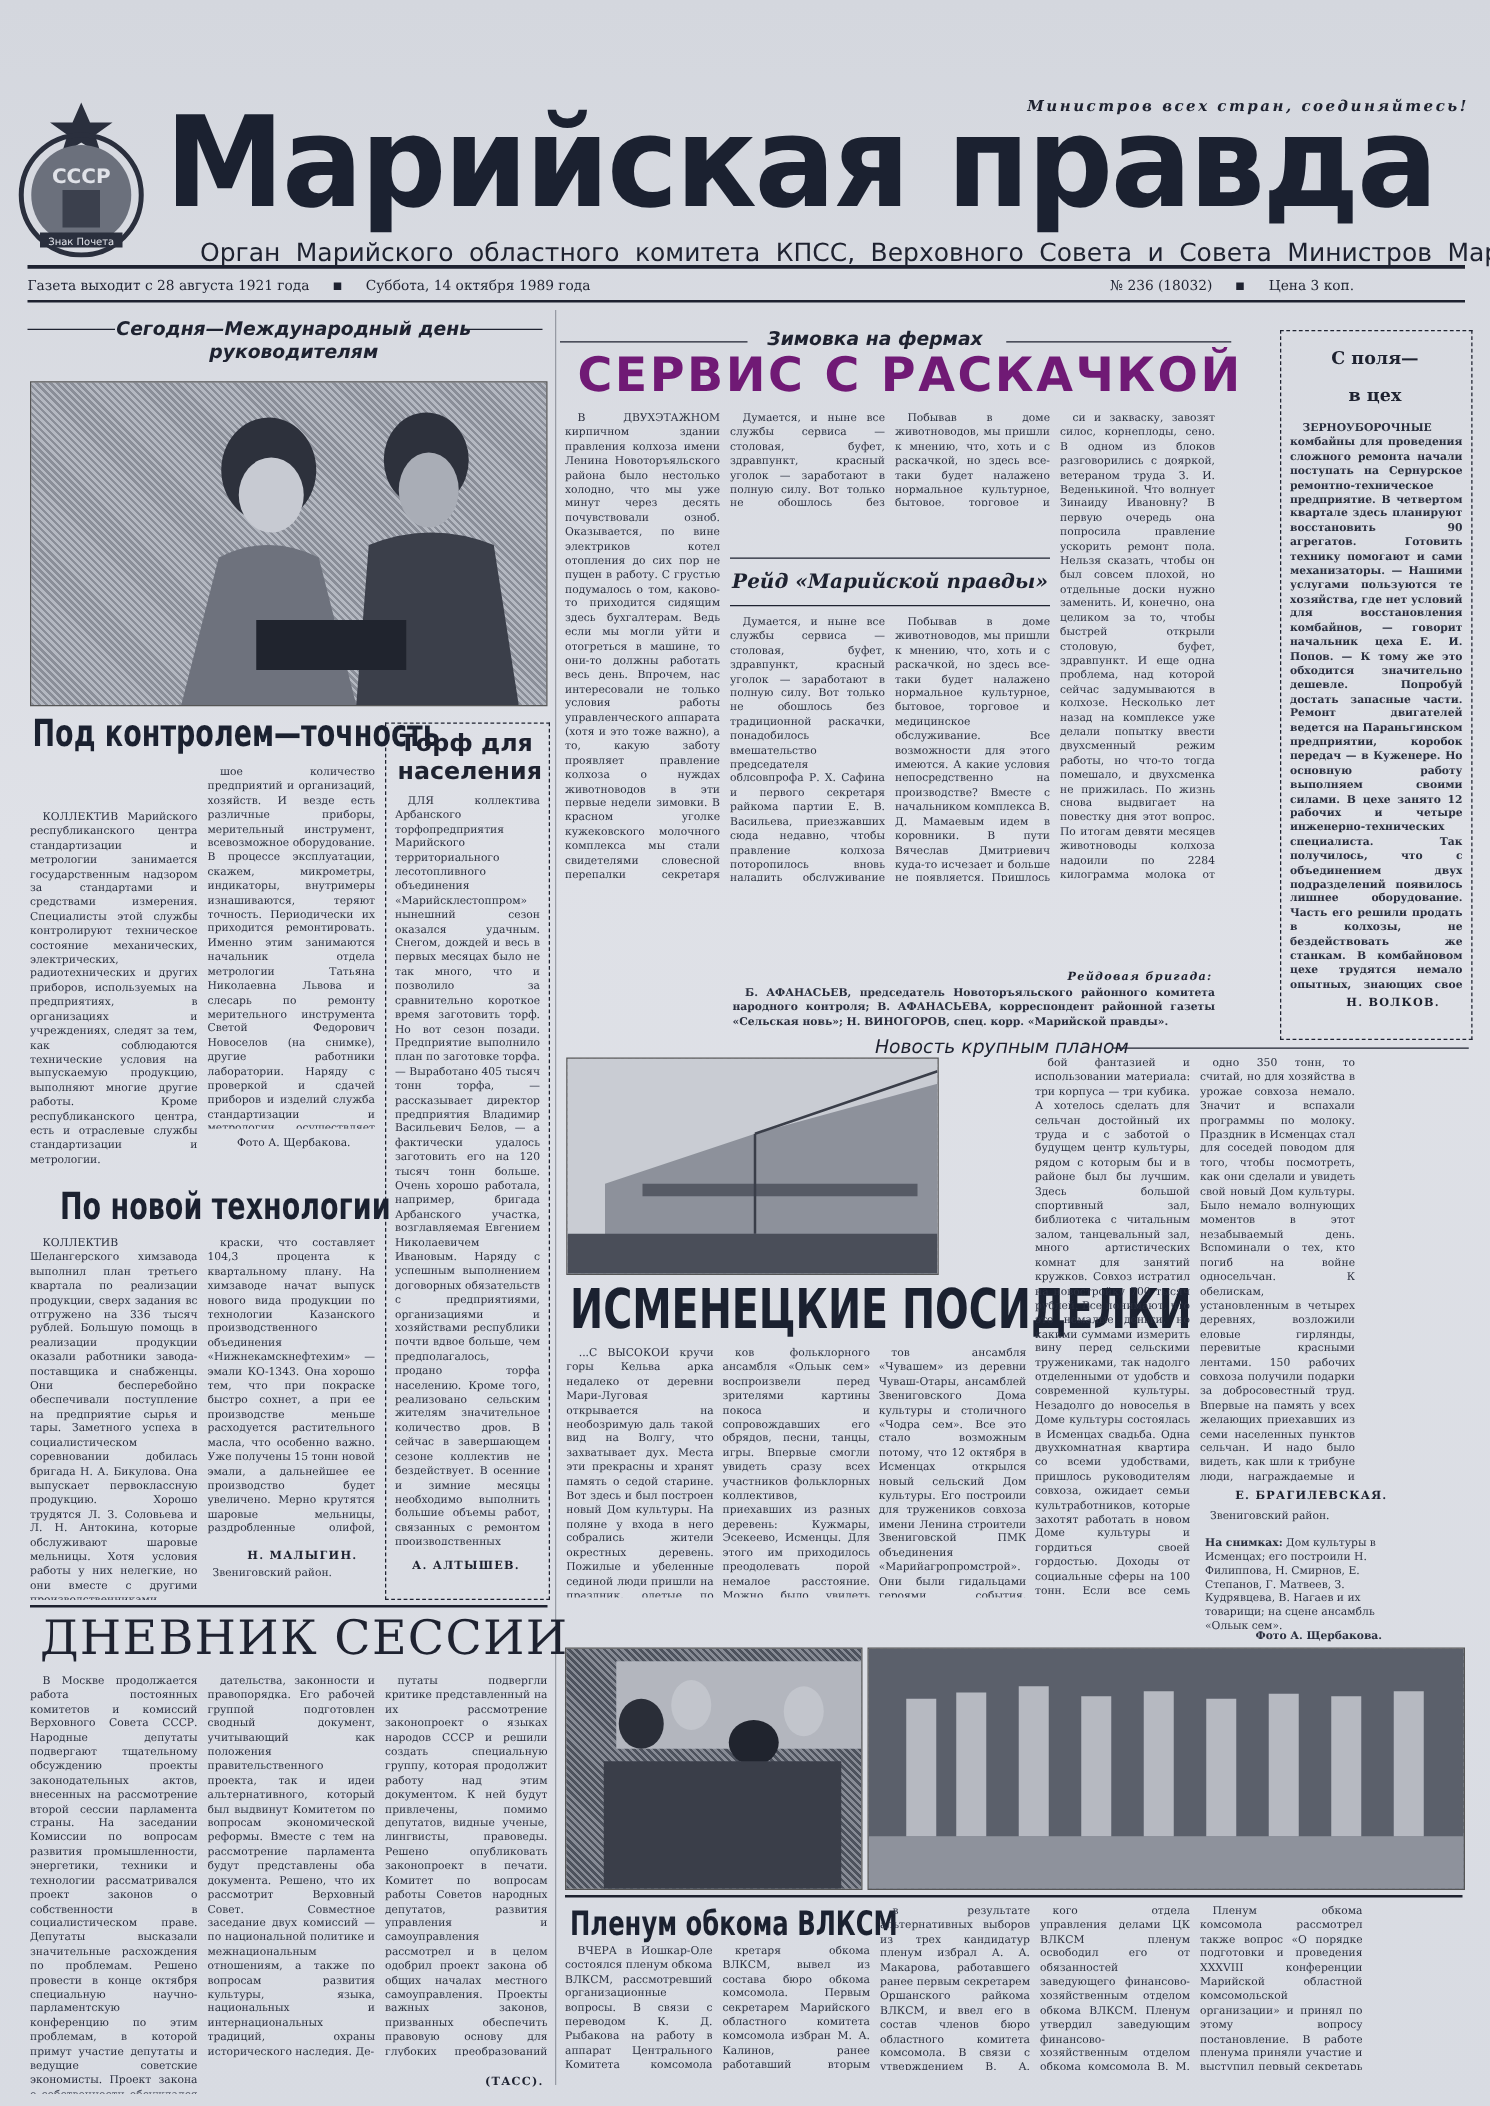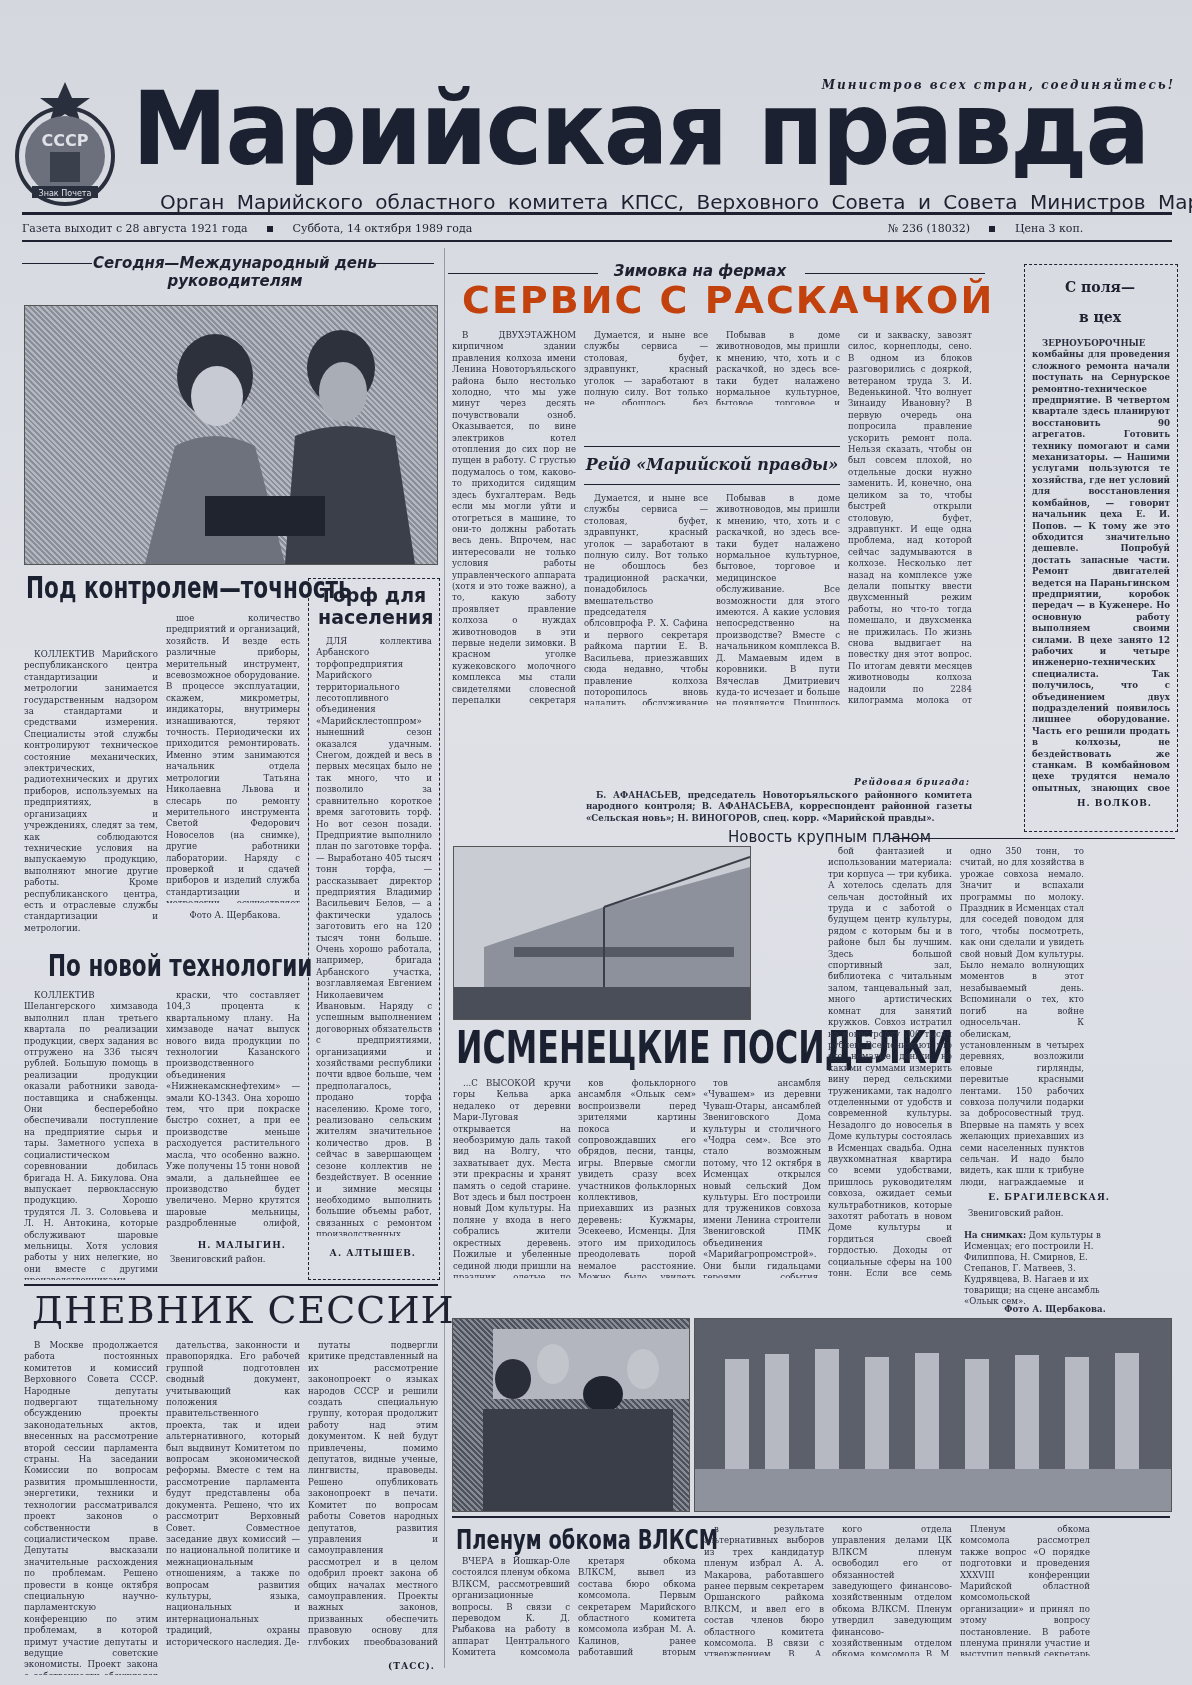--- a/index.html
+++ b/index.html
@@ -11,21 +11,21 @@
   .masthead{left:132px;top:72px;font-family:"DejaVu Sans",sans-serif;font-weight:900;font-size:96px;letter-spacing:-2px;line-height:110px;transform:scaleY(1.05);transform-origin:top left;color:#1b2130;white-space:nowrap;}
   .organ{left:160px;top:190px;width:1020px;font-family:"DejaVu Sans",sans-serif;font-size:20px;word-spacing:6px;white-space:nowrap;}
   .rule{background:#1e2230;height:3px;}
   .infobar{top:222px;font-family:"DejaVu Serif",serif;font-weight:normal;font-size:11px;white-space:nowrap;}
   .sq{display:inline-block;width:6px;height:6px;background:#1e2230;margin:0 16px;vertical-align:middle;}
   .kicker{font-family:"DejaVu Sans",sans-serif;font-style:italic;font-weight:bold;font-size:15px;text-align:center;}
   .line-deco{height:1px;background:#1e2230;}
   .photo{background:repeating-linear-gradient(45deg,#8a8e98 0 2px,#b4b8c1 2px 4px);border:1px solid #555;}
   .photo.dark{background:repeating-linear-gradient(45deg,#4d525d 0 2px,#878b95 2px 4px);}
   .hcond{font-family:"DejaVu Sans",sans-serif;font-weight:bold;transform:scaleX(0.72);transform-origin:left top;white-space:nowrap;color:#1b2130;}
-  .hwide{font-family:"DejaVu Sans",sans-serif;font-weight:900;white-space:nowrap;letter-spacing:2px;color:#c2410c;text-align:right;}
+  .hwide{font-family:"DejaVu Sans",sans-serif;font-weight:900;white-space:nowrap;letter-spacing:2px;color:#701a75;text-align:right;}
   .col{font-size:8.6px;line-height:11.4px;text-align:justify;color:#2b3040;overflow:hidden;font-family:"DejaVu Serif",serif;}
   .col p{margin:0 0 3px 0;text-indent:10px;}
   .box{border:1.5px dashed #1e2230;}
   .sig{font-weight:bold;font-size:9px;text-align:right;letter-spacing:1px;}
   .cap{font-size:8.6px;line-height:11px;color:#2b3040;}
   .vline{width:1px;background:#1e2230;}
 </style>
 </head>
 <body>
 
@@ -141,21 +141,21 @@
 <div class="abs box" style="left:1024px;top:264px;width:152px;height:566px;"></div>
 <div class="abs" style="left:1030px;top:272px;width:140px;text-align:center;font-family:'DejaVu Serif',serif;font-weight:bold;font-size:14px;line-height:30px;">
   <div>С поля—</div>
   <div>в цех</div>
 </div>
 <div class="abs col" style="left:1032px;top:338px;width:138px;height:455px;font-weight:bold;">
     <p>ЗЕРНОУБОРОЧНЫЕ комбайны для проведения сложного ремонта начали поступать на Сернурское ремонтно-техническое предприятие. В четвертом квартале здесь планируют восстановить 90 агрегатов. Готовить технику помогают и сами механизаторы. — Нашими услугами пользуются те хозяйства, где нет условий для восстановления комбайнов, — говорит начальник цеха Е. И. Попов. — К тому же это обходится значительно дешевле. Попробуй достать запасные части. Ремонт двигателей ведется на Параньгинском предприятии, коробок передач — в Куженере. Но основную работу выполняем своими силами. В цехе занято 12 рабочих и четыре инженерно-технических специалиста. Так получилось, что с объединением двух подразделений появилось лишнее оборудование. Часть его решили продать в колхозы, не бездействовать же станкам. В комбайновом цехе трудятся немало опытных, знающих свое дело людей. Умелые руки у слесарей Н. В. Загайнова, Л. С. Кузькова, В. М. Семенова, А. Новоселова, сварщика В. М. Чемекова, кузнеца М. И. Патрушева и других. Они заказы сельских механизаторов выполняют на совесть.</p>
   </div>
 <div class="abs sig" style="left:1032px;top:798px;width:120px;">Н. ВОЛКОВ.</div>
 
-<div class="abs" style="left:700px;top:828px;font-family:'DejaVu Sans',sans-serif;font-size:15px;margin-left:28px;">Новость крупным планом</div>
+<div class="abs" style="left:700px;top:828px;font-family:'DejaVu Sans',sans-serif;font-style:italic;font-size:15px;">Новость крупным планом</div>
 <div class="abs line-deco" style="left:890px;top:838px;width:285px;"></div>
 <div class="abs photo" style="left:453px;top:846px;width:296px;height:172px;">
   <svg width="296" height="172" viewBox="0 0 296 172">
     <rect x="0" y="0" width="296" height="172" fill="#c9ccd3"></rect>
     <path d="M30 100 L150 60 L296 20 L296 150 L30 150 Z" fill="#8d919b"></path>
     <rect x="60" y="100" width="220" height="10" fill="#565a65"></rect>
     <rect x="0" y="140" width="296" height="32" fill="#4a4e59"></rect>
     <path d="M150 60 L296 10 M150 60 L150 140" stroke="#3a3e49" stroke-width="2"></path>
   </svg>
 </div>

